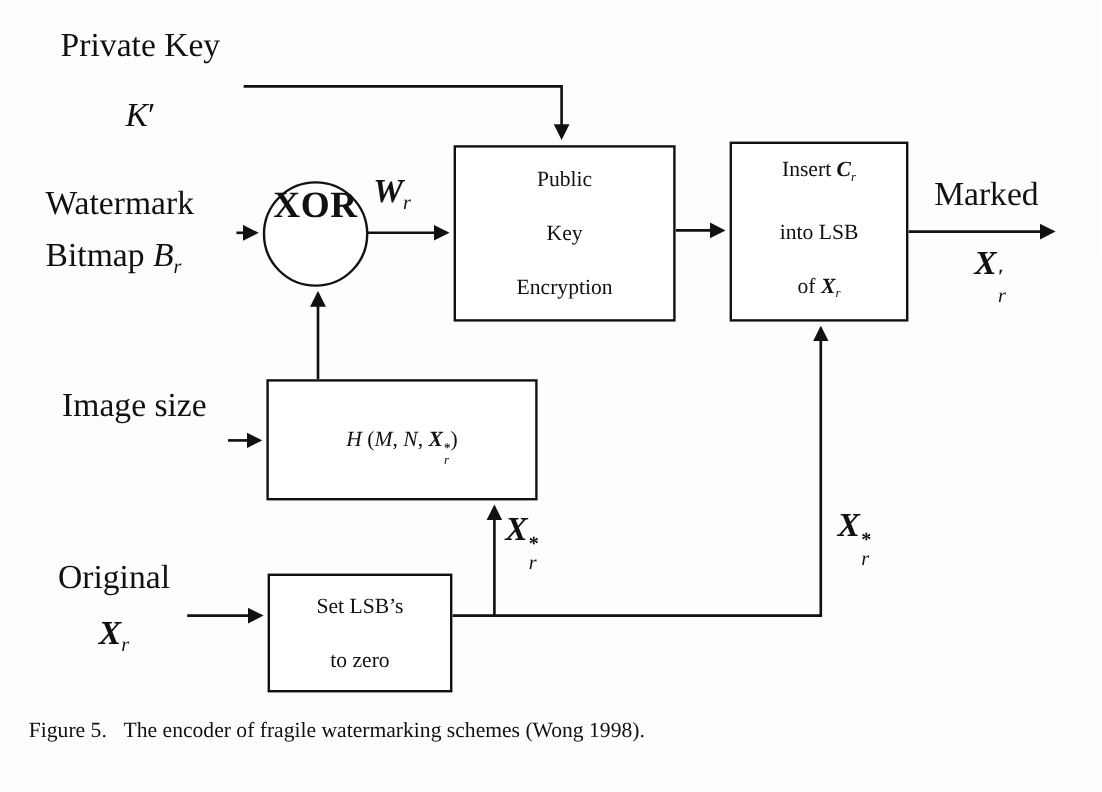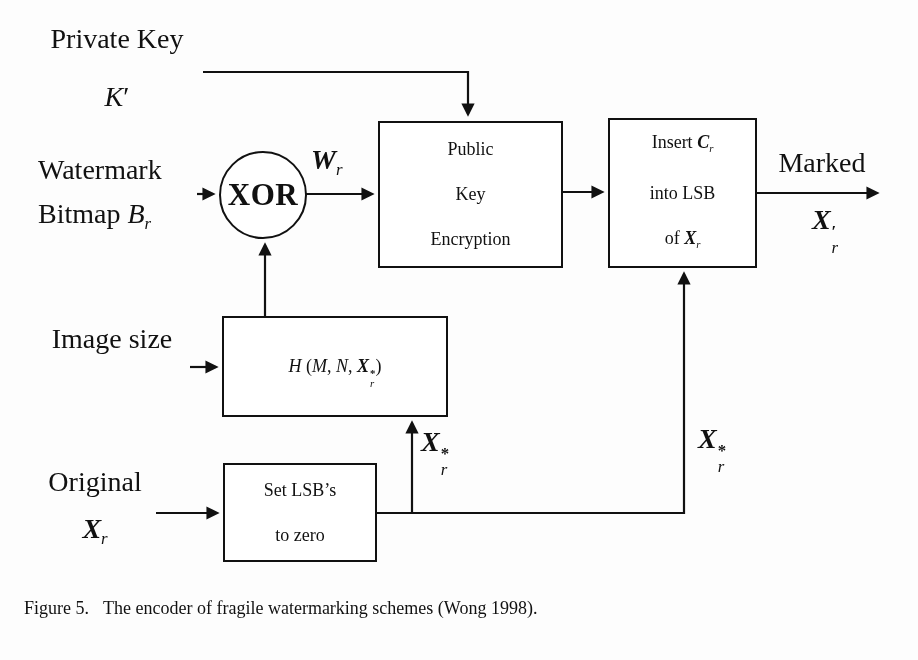--- a/index.html
+++ b/index.html
@@ -10,21 +10,21 @@
   svg.wires{position:absolute;left:0;top:0;width:918px;height:660px;}
   .lbl{position:absolute;font-size:28px;white-space:nowrap;line-height:1.1;}
   .ctr{text-align:center;}
   .box{
     position:absolute;border:2.5px solid #111;background:#ffffff;
     display:flex;flex-direction:column;align-items:center;justify-content:center;
     text-align:center;font-size:18px;line-height:45px;box-sizing:border-box;
   }
   .circle{
     position:absolute;border:2.5px solid #111;background:#ffffff;border-radius:50%;
-    display:flex;align-items:center;justify-content:center;
+    display:flex;justify-content:center;
     font-size:31px;font-weight:bold;box-sizing:border-box;letter-spacing:0.5px;
   }
   .it{font-style:italic;}
   .bi{font-weight:700;font-style:italic;}
   .sb{font-size:.6em;font-style:italic;vertical-align:-0.35em;}
   .ss{display:inline-flex;flex-direction:column;align-items:flex-start;
       line-height:.9;font-size:.6em;vertical-align:-0.5em;margin-left:1px;}
   .ss .sup{font-weight:700;font-style:normal;}
   .ss .sub{font-style:italic;}
   .caption{position:absolute;left:24px;top:598px;font-size:18px;white-space:nowrap;}
@@ -90,21 +90,21 @@
         <span class="sub">r</span>
       </span></div>
 
   <div class="box" style="left:222px;top:316px;width:226px;height:101px;">
     <div><span class="it">H</span><span> (</span><span class="it">M</span><span>, </span><span class="it">N</span><span>, </span><span class="bi">X</span><span class="ss">
           <span class="sup">*</span>
           <span class="sub">r</span>
         </span><span>)</span></div>
   </div>
 
-  <div class="box" style="left:223px;top:463px;width:154px;height:99px;">
+  <div class="box" style="left:223px;top:478px;width:154px;height:99px;">
     <div>Set LSB’s</div>
     <div>to zero</div>
   </div>
 
   <div class="lbl" style="left:421px;top:427px;"><span class="bi">X</span><span class="ss">
         <span class="sup">*</span>
         <span class="sub">r</span>
       </span></div>
   <div class="lbl" style="left:698px;top:424px;"><span class="bi">X</span><span class="ss">
         <span class="sup">*</span>

